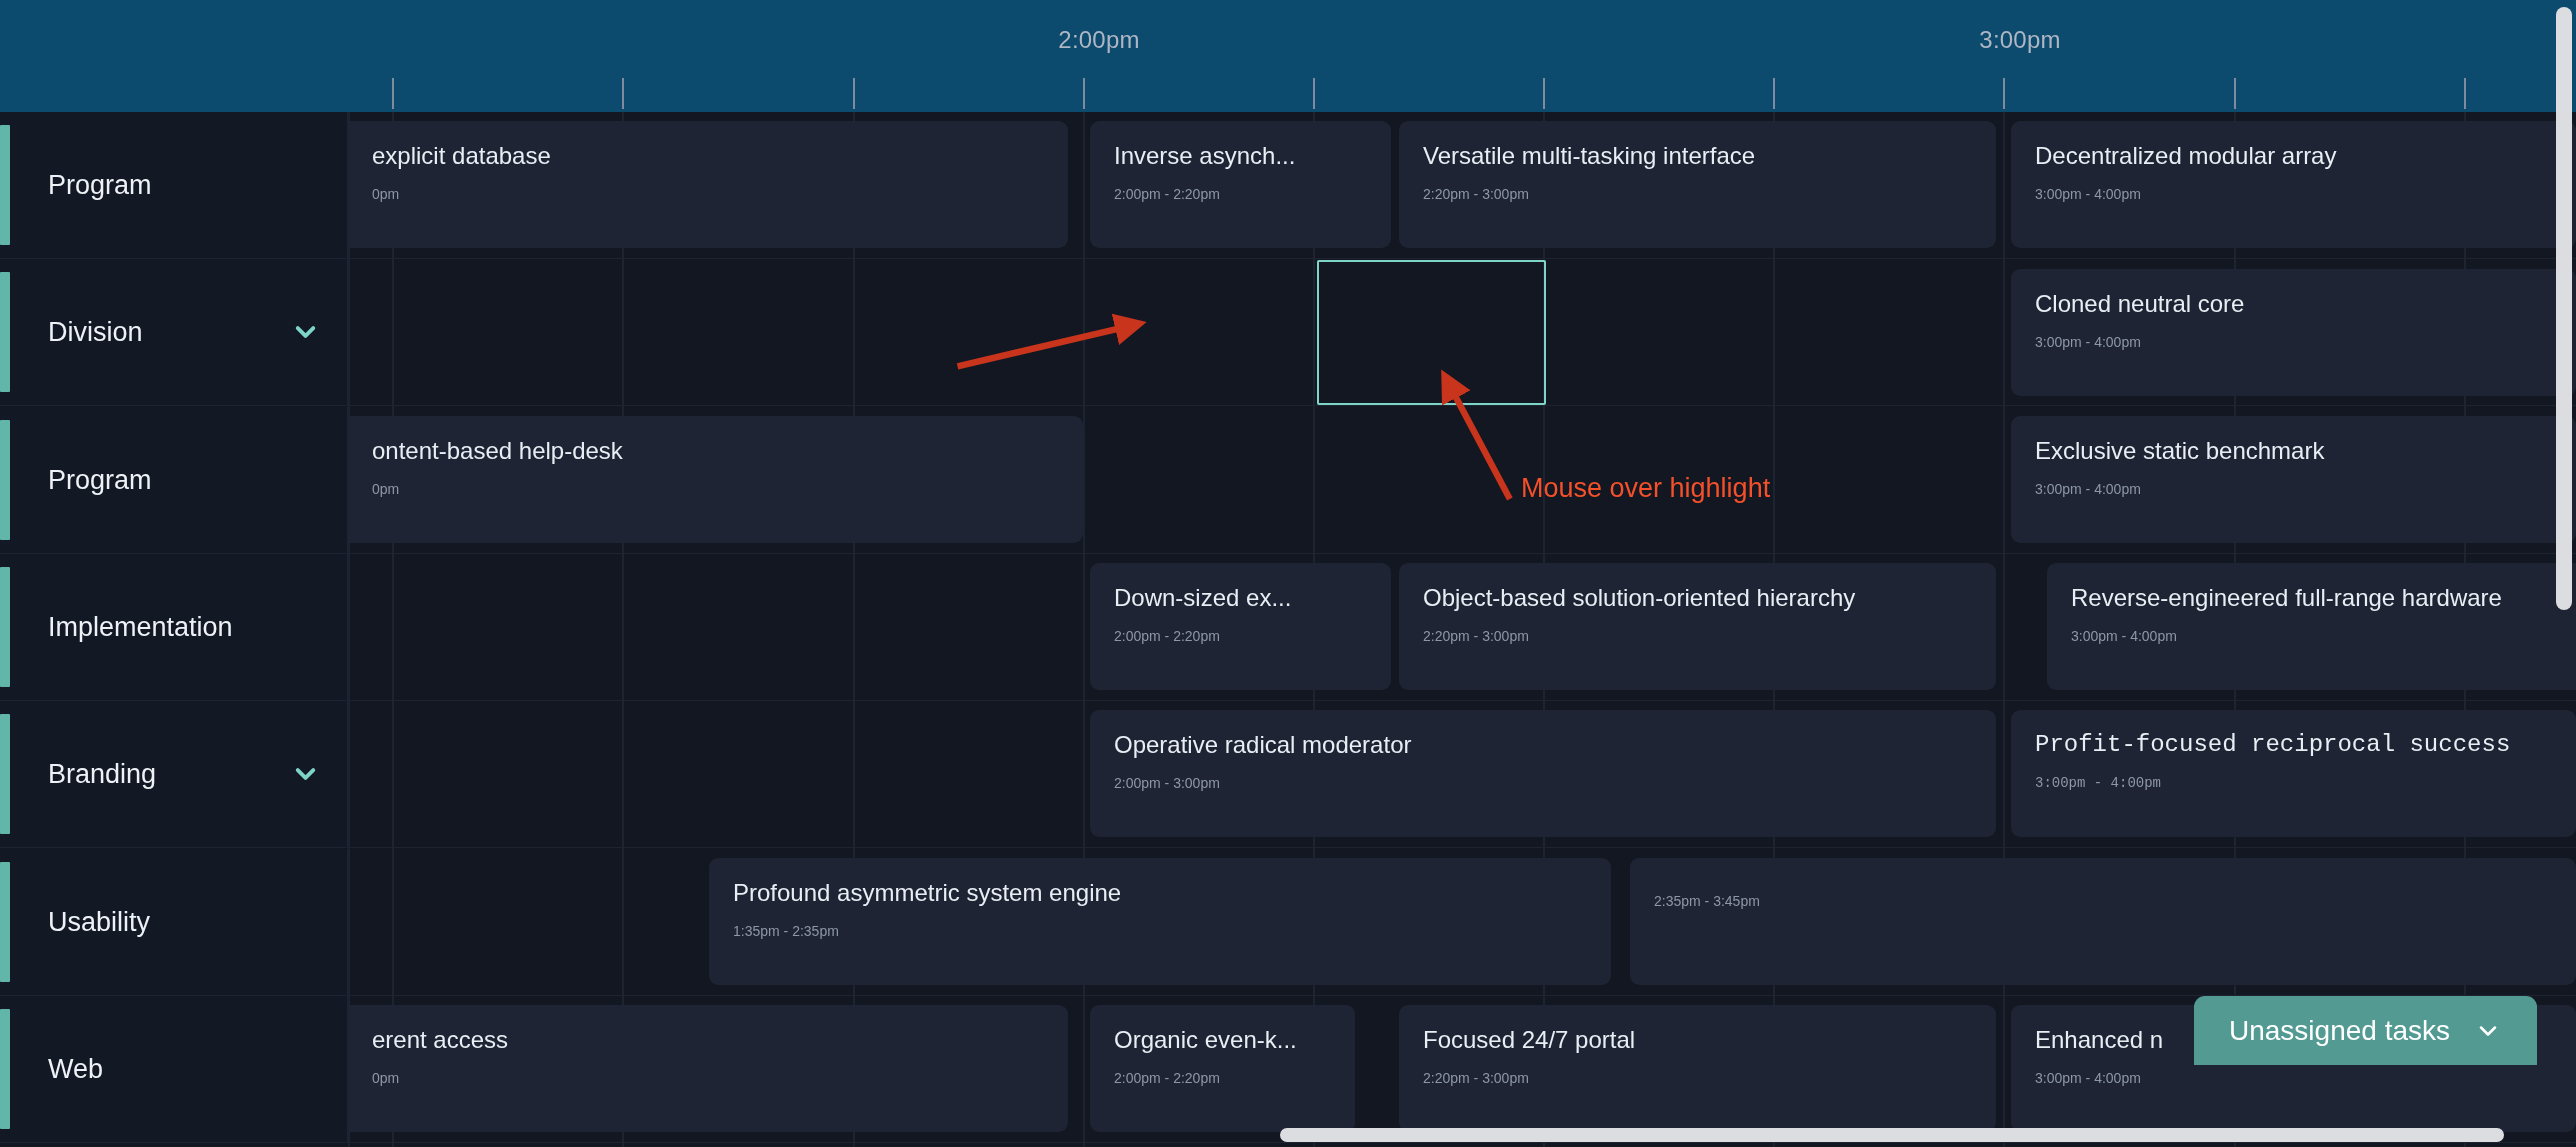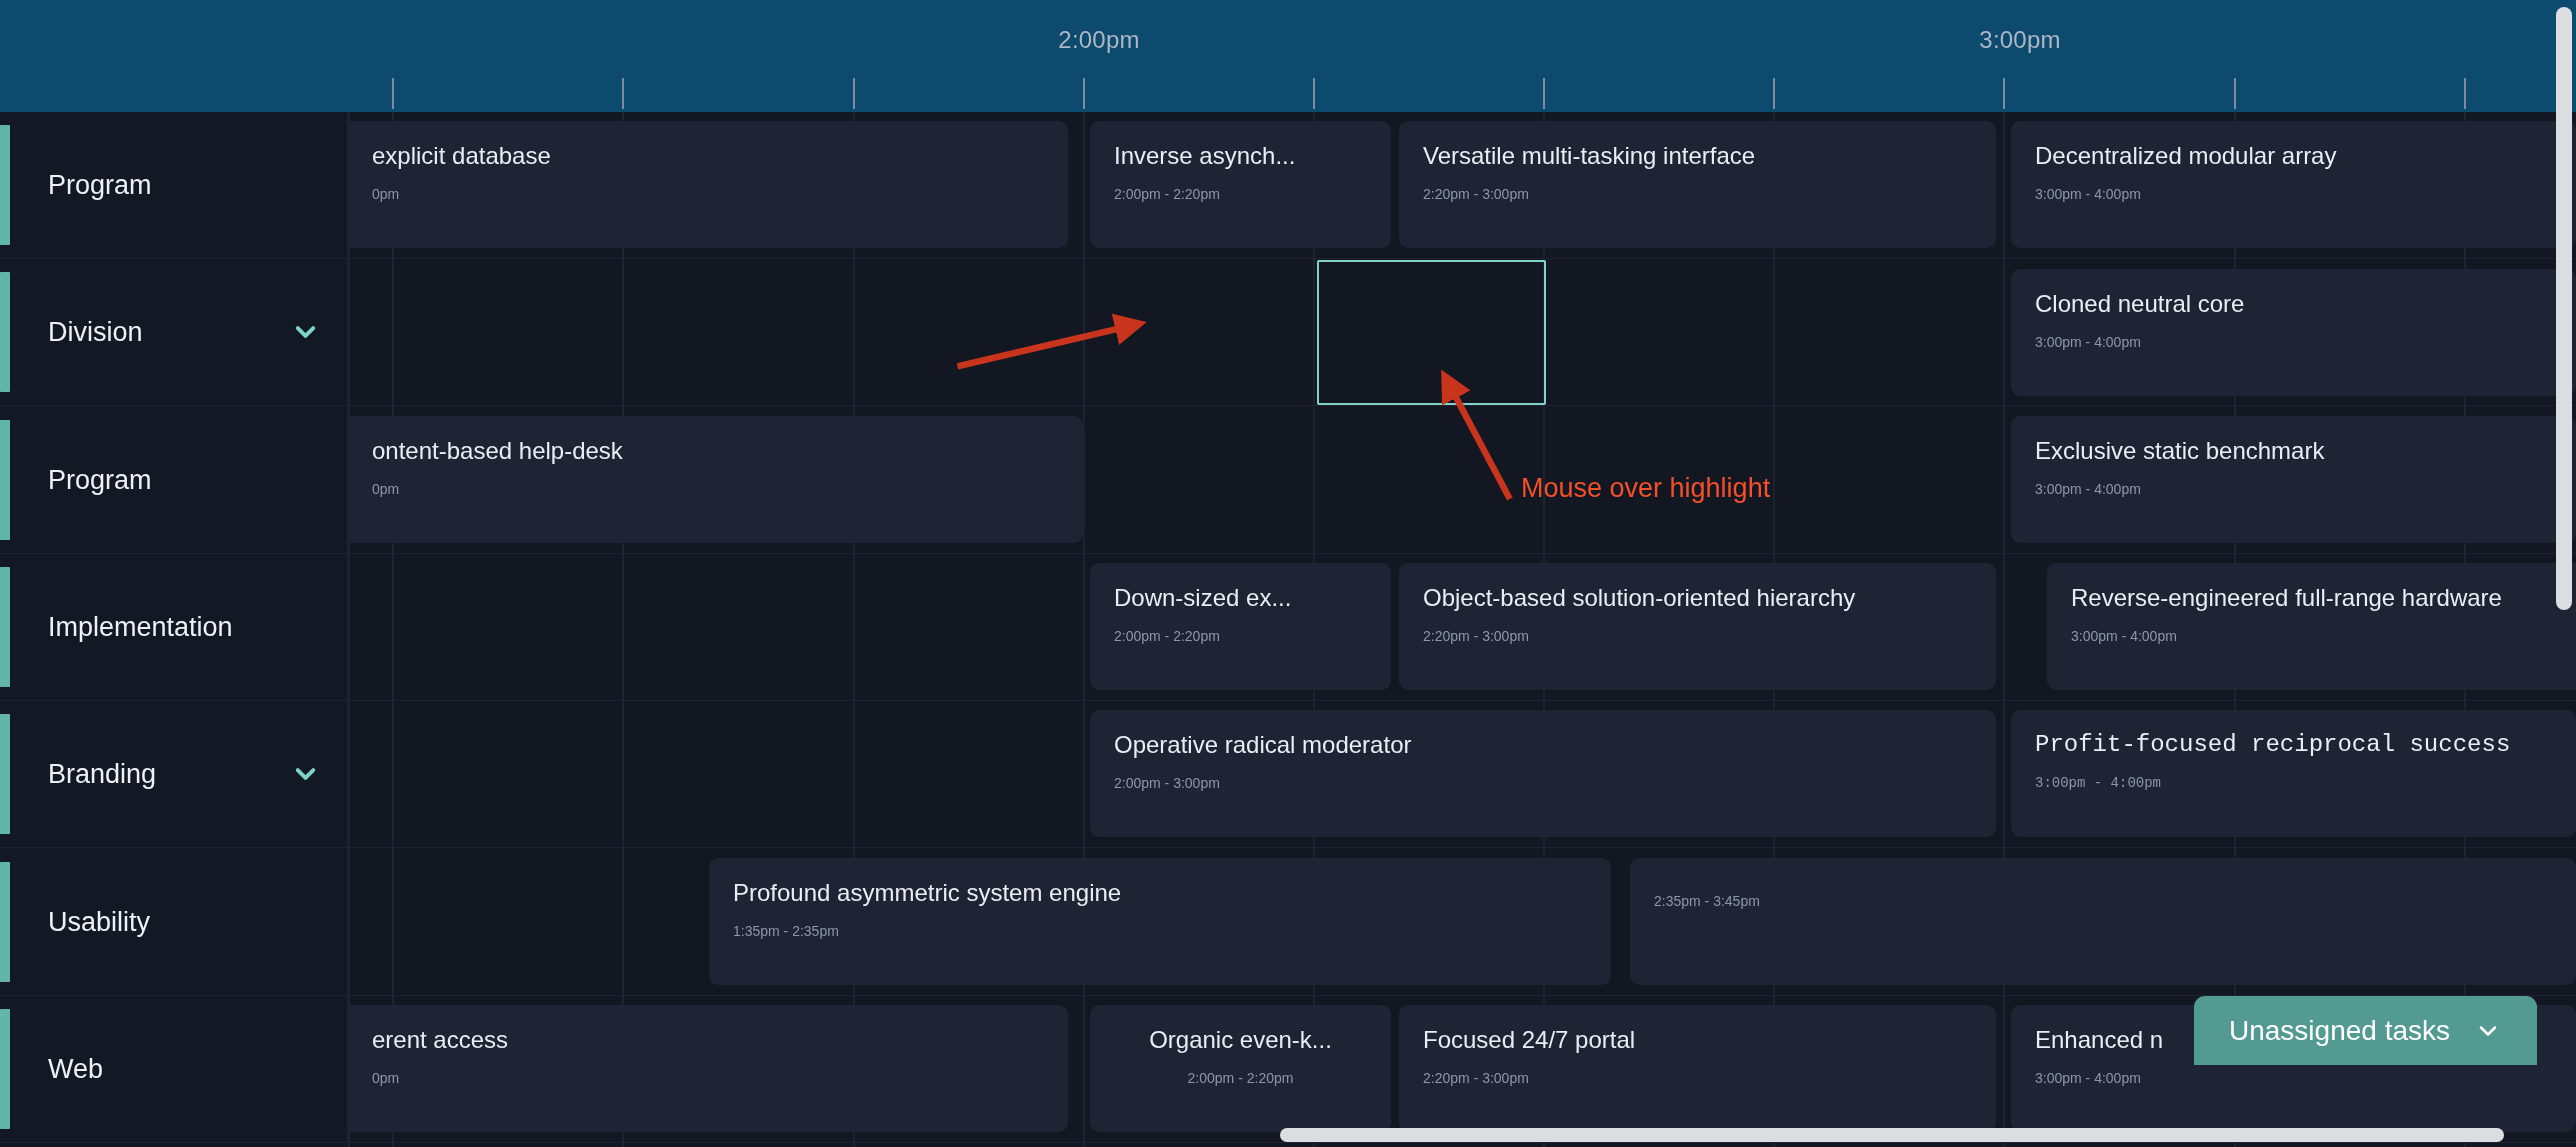--- a/index.html
+++ b/index.html
@@ -366,21 +366,21 @@
           <div class="ev-title">Profound asymmetric system engine</div>
           <div class="ev-time">1:35pm - 2:35pm</div>
         </div>
         <div class="event" style="left: 1630px; top: 746px; width: 946px; height: 127px;">
           <div class="ev-time">2:35pm - 3:45pm</div>
         </div>
         <div class="event" style="left: 348px; top: 893px; width: 720px; height: 127px; border-top-left-radius: 0px; border-bottom-left-radius: 0px;">
           <div class="ev-title">erent access</div>
           <div class="ev-time">0pm</div>
         </div>
-        <div class="event" style="left: 1090px; top: 893px; width: 301px; height: 127px; text-align: center;">
+        <div class="event" style="left: 1090px; top: 893px; width: 265px; height: 127px;">
           <div class="ev-title">Organic even-k...</div>
           <div class="ev-time">2:00pm - 2:20pm</div>
         </div>
         <div class="event" style="left: 1399px; top: 893px; width: 597px; height: 127px;">
           <div class="ev-title">Focused 24/7 portal</div>
           <div class="ev-time">2:20pm - 3:00pm</div>
         </div>
         <div class="event" style="left: 2011px; top: 893px; width: 565px; height: 127px;">
           <div class="ev-title">Enhanced n</div>
           <div class="ev-time">3:00pm - 4:00pm</div>

